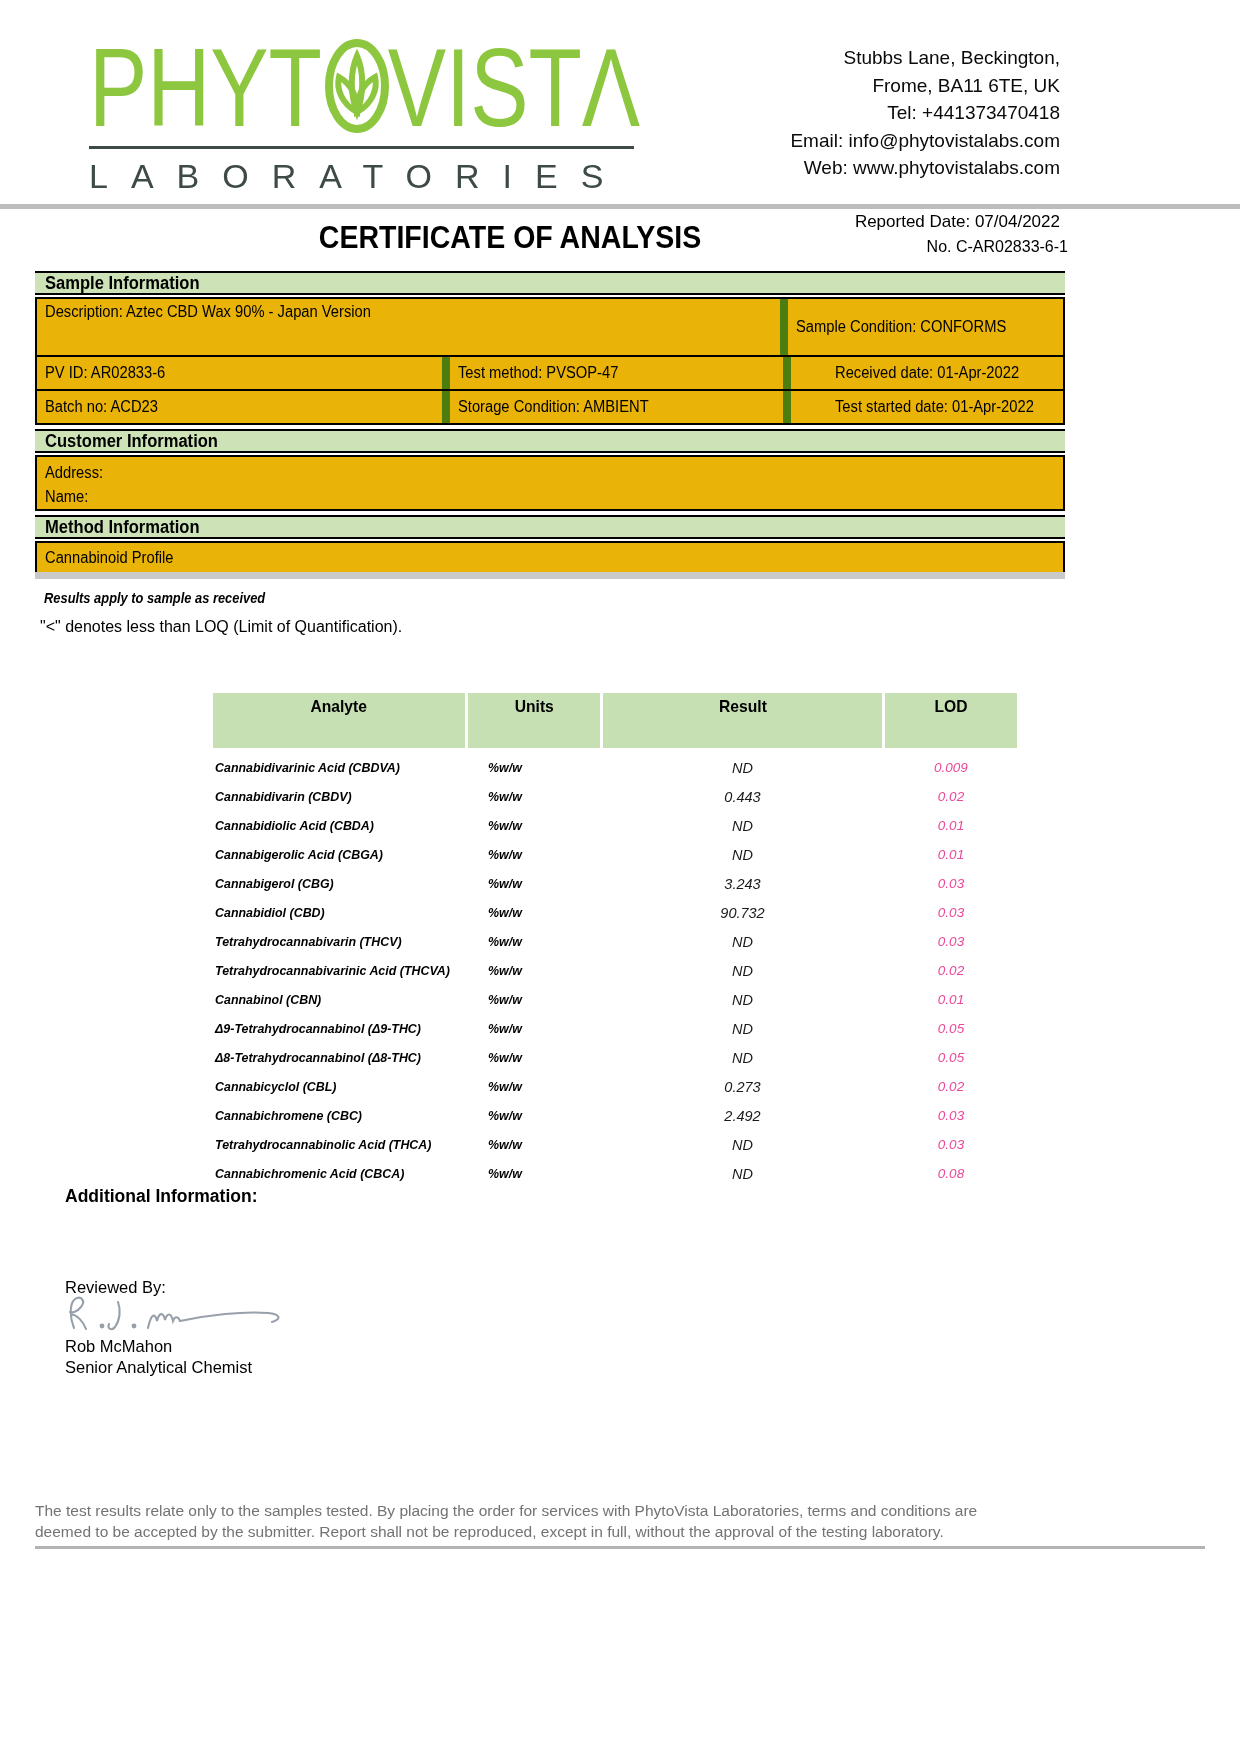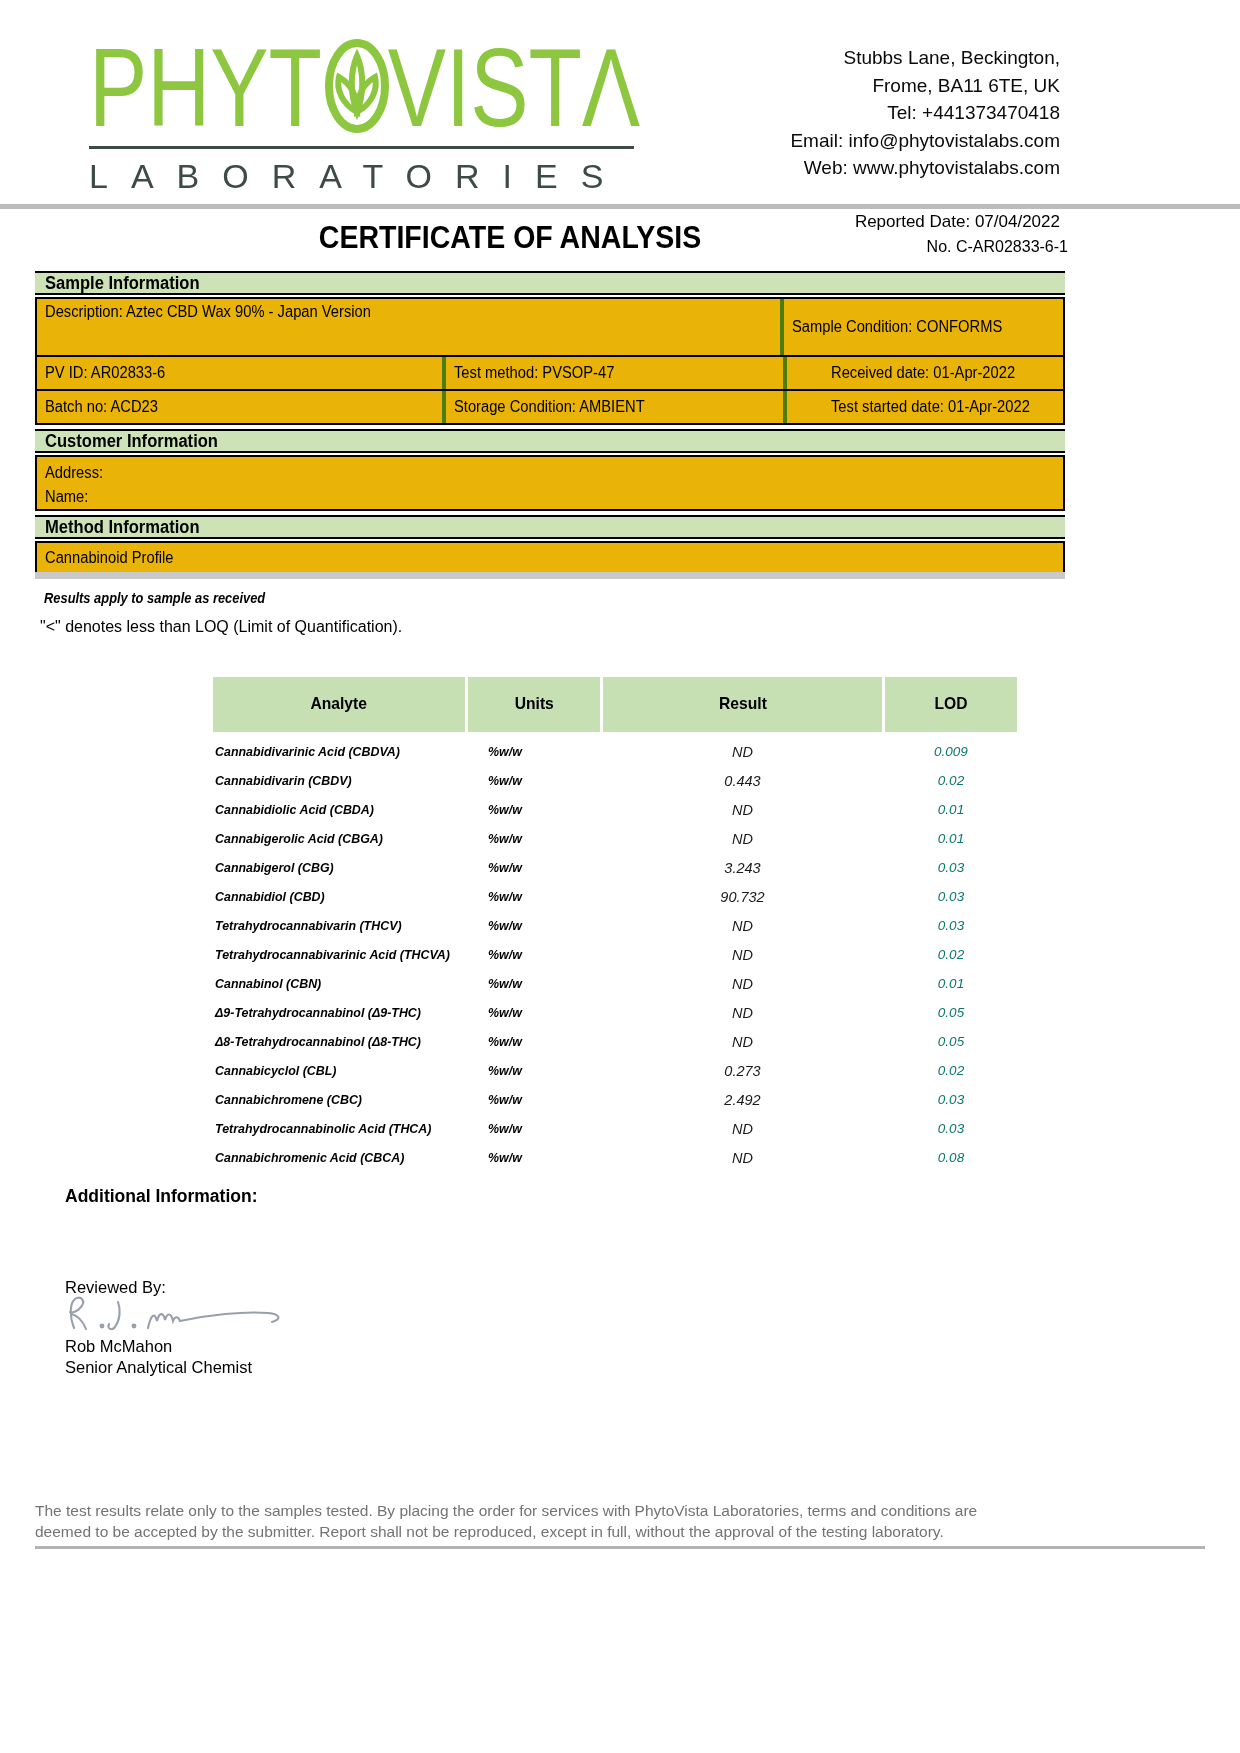--- a/index.html
+++ b/index.html
@@ -23,50 +23,50 @@
                font-size:31px; font-weight:bold; transform:scaleX(0.92); }
 
   
   .info { position:absolute; left:35px; top:271px; width:1030px; font-size:16px; }
   .sec-bar { background:var(--bar-green,#cde3b7); border-top:2px solid #000; border-bottom:2px solid #000;
              height:24px; display:flex; align-items:center; padding-left:10px; font-weight:bold; font-size:18px; }
   .ibox { border:2px solid #000; margin-top:2px; background:#eab308; }
   .irow { display:flex; }
   .irow + .irow { border-top:2px solid #000; }
   .icell { padding-left:8px; display:flex; align-items:center; overflow:hidden; }
-  .icell + .icell { border-left:4px solid #4d7c0f; }
+  .icell + .icell { border-left:8px solid #4d7c0f; }
   .r-desc { height:56px; }
   .r-desc .icell.left { width:743px; align-items:flex-start; padding-top:4px; }
   .r-desc .icell.right { flex:1; }
   .r-3 { height:34px; }
   .r-3 .ca { width:405px; } .r-3 .cb { width:341px; } .r-3 .cc { flex:1;padding-left:44px; }
   .cust-box { height:56px; padding:4px 8px; }
   .cust-line { height:24px; display:flex; align-items:center; }
   .method-box { height:33px; display:flex; align-items:center; padding-left:8px; }
 
   .cond { display:inline-block; transform:scaleX(0.92); transform-origin:0 50%; white-space:nowrap; }
   .cond-c { display:inline-block; transform:scaleX(0.92); white-space:nowrap; }
 
   .gray-bar { position:absolute; left:35px; top:572px; width:1030px; height:7px; background:#c9c9c9; }
 
   .note1 { position:absolute; left:44px; top:590px; font-size:14px; font-weight:bold; font-style:italic; }
   .note2 { position:absolute; left:40px; top:618px; font-size:16px; }
 
   
   .results { position:absolute; left:213px; top:677px; width:804px; }
   .rhead { display:flex; gap:3px; }
-  .hcell { background:var(--header-green,#c6e0b4); height:55px; text-align:center; padding-top:17px;
-           font-weight:bold; font-size:17px; }
+  .hcell { background:var(--header-green,#c6e0b4); height:55px; text-align:center; padding-top:4px;
+           font-weight:bold; font-size:17px;margin-top:16px; }
   .c1 { width:252px; } .c2 { width:132px; } .c3 { width:279px; } .c4 { width:132px; }
   .rbody { margin-top:5px;font-style:italic; }
   .rrow { display:flex; gap:3px; height:29px; align-items:center; }
   .rrow .c1 { font-weight:bold; font-size:13.5px; padding-left:2px; }
   .rrow .c2 { font-weight:bold; font-size:13.5px; padding-left:20px; }
   .rrow .c3 { text-align:center; font-size:14.5px; color:#1a1a1a; }
-  .rrow .c4 { text-align:center; font-size:13.5px; color:#0f766e; }
+  .rrow .c4 { text-align:center; font-size:13.5px; color:#ec4899; }
 
   .add-info { position:absolute; left:65px; top:1186px; font-size:17.5px; font-weight:bold; }
   .reviewed { position:absolute; left:65px; top:1278px; font-size:16.5px; }
   .signature { position:absolute; left:58px; top:1288px; }
   .sign-name { position:absolute; left:65px; top:1337px; font-size:16.5px; }
   .sign-role { position:absolute; left:65px; top:1358px; font-size:16.5px; }
 
   .footer { position:absolute; left:35px; top:1500px; width:1170px; font-size:15.5px; line-height:21px; color:#737373; }
   .bottom-rule { position:absolute; left:35px; top:1546px; width:1170px; height:3px; background:#b3b3b3; }
 </style>

